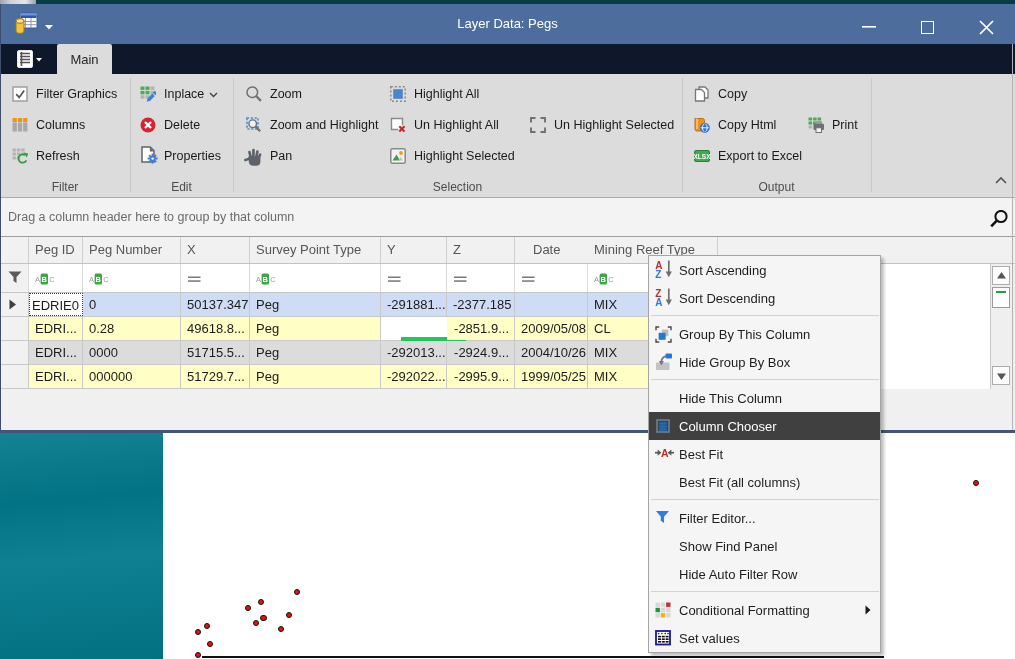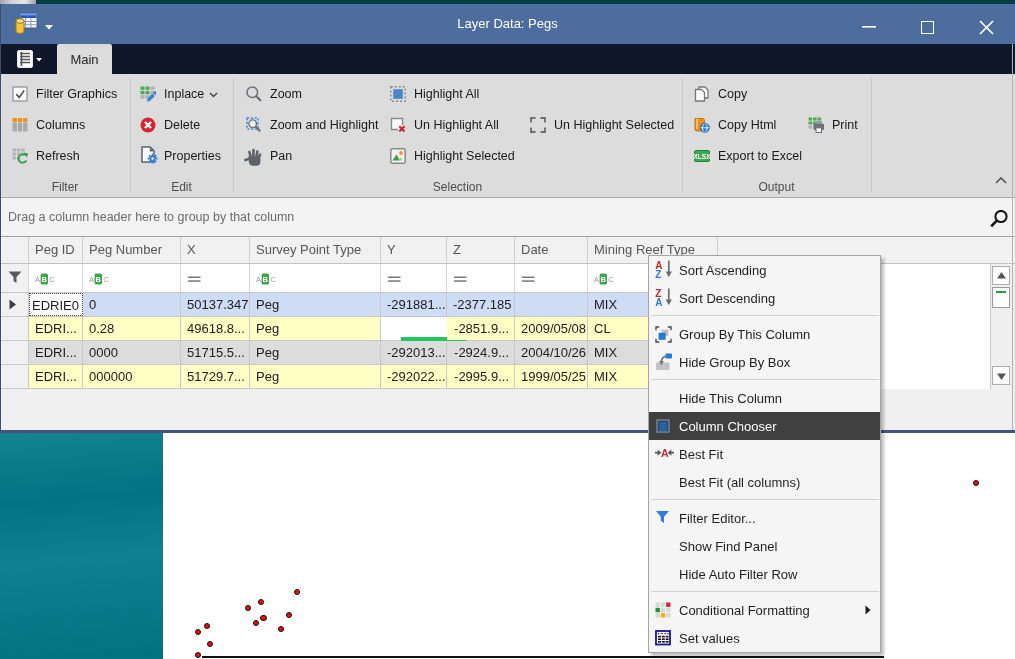--- a/index.html
+++ b/index.html
@@ -309,21 +309,21 @@
     </div>
     <div class="abs" id="grid" style="left:0;top:233px;width:1015px;height:193px;background:#fff;">
       <div class="abs" style="left:0;top:0;width:1015px;height:27px;background:#f1f1f1;border-bottom:1px solid #c2c2c2;"></div>
       <div class="hdrcell" style="left:0;width:29px;"></div>
       <div class="hdrcell" style="left:29px;width:54px;">Peg ID</div>
       <div class="hdrcell" style="left:83px;width:98px;">Peg Number</div>
       <div class="hdrcell" style="left:181px;width:69px;">X</div>
       <div class="hdrcell" style="left:250px;width:131px;">Survey Point Type</div>
       <div class="hdrcell" style="left:381px;width:66px;">Y</div>
       <div class="hdrcell" style="left:447px;width:68px;">Z</div>
-      <div class="hdrcell" style="left:515px;width:73px;">Date</div>
+      <div class="hdrcell" style="left:527px;width:73px;">Date</div>
       <div class="hdrcell" style="left:588px;width:130px;">Mining Reef Type</div>
 
       <div class="fcell" style="left:0;width:29px;top:27px;background:#f1f1f1;">
         <svg style="position:absolute;left:8px;top:7px" width="14" height="13" viewBox="0 0 14 13">
           <path d="M0.5 0.5h13l-5 5.6v6l-3-2.2V6.1z" fill="#5a5a5a"></path>
         </svg>
       </div>
       <div class="fcell" style="left:29px;width:54px;top:27px;">
           <svg style="position:absolute;left:6px;top:9px" width="20" height="12" viewBox="0 0 20 12">
             <text x="0" y="9.3" font-size="7.5" fill="#9a9a9a" font-family="Liberation Sans,sans-serif">A</text>

